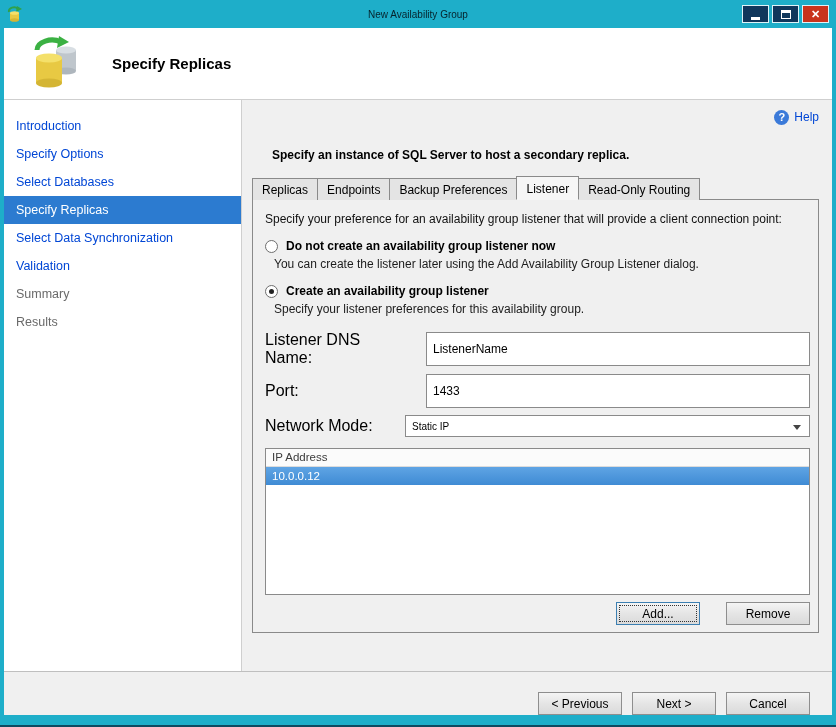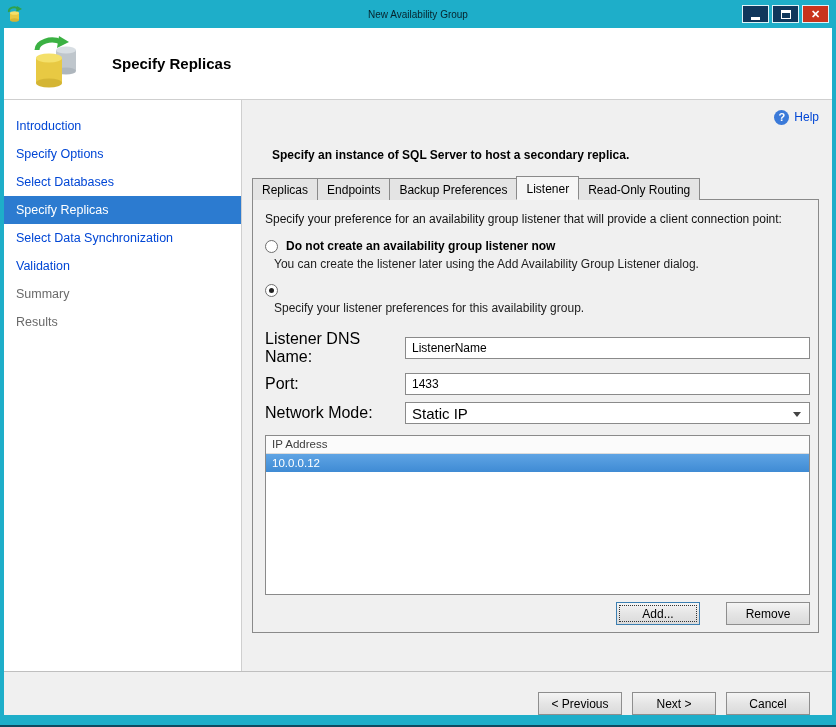--- a/index.html
+++ b/index.html
@@ -57,22 +57,22 @@
 
   .radio-row{ display:flex; align-items:center; gap:8px; margin-top:13px; cursor:pointer; }
   .radio{ width:13px; height:13px; border-radius:50%; border:1px solid #6E6E6E; background:#fff; flex:none; position:relative; }
   .radio.checked::after{ content:""; position:absolute; left:3px; top:3px; width:5px; height:5px; border-radius:50%; background:#222; }
   .radio-label{ font-size:12px; font-weight:bold; color:#000; }
   .radio-desc{ font-size:12px; color:#1c1c1c; margin:4px 0 0 9px; }
 
   .fields{ margin-top:15px; }
   .field-row{ display:flex; align-items:center; margin-bottom:7px; }
   .field-label{ width:140px; flex:none; font-size:16px; color:#000; }
-  .textbox{ flex:1; height:22px; border:1px solid #8A8A8A; background:#fff; font-family:"Liberation Sans",sans-serif; font-size:12px; padding:0 6px; color:#000; }
-  .dropdown{ flex:1; height:22px; border:1px solid #8A8A8A; background:#fff; position:relative; display:flex; align-items:center; padding:0 6px; font-size:15px; cursor:pointer; }
+  .textbox{ flex:1; height:34px; border:1px solid #8A8A8A; background:#fff; font-family:"Liberation Sans",sans-serif; font-size:12px; padding:0 6px; color:#000;margin-left:21px; }
+  .dropdown{ flex:1; height:22px; border:1px solid #8A8A8A; background:#fff; position:relative; display:flex; align-items:center; padding:0 6px; font-size:10px; cursor:pointer; }
   .dropdown-arrow{ position:absolute; right:8px; top:9px; width:0; height:0; border-left:4px solid transparent; border-right:4px solid transparent; border-top:5px solid #444; }
 
   .listbox{ margin-top:4px; height:170px; border:1px solid #8A8A8A; background:#fff; overflow:hidden; }
   .list-header{ height:18px; line-height:17px; padding-left:6px; font-size:11.5px; color:#3c3c3c; background:#FBFBFB; border-bottom:1px solid #DCDCDC; }
   .list-row{ height:18px; line-height:18px; padding-left:6px; font-size:11.5px; cursor:pointer; }
   .list-row.selected{ background:linear-gradient(#5FA4E4,#3F8BD4); color:#fff; }
 
   .panel-buttons{ margin-top:auto; display:flex; justify-content:flex-end; gap:26px; padding-top:7px; }
 
   .btn{ min-width:84px; height:23px; font-family:"Liberation Sans",sans-serif; font-size:12px; color:#000;
@@ -166,20 +166,21 @@
           <div class="panel-intro">Specify your preference for an availability group listener that will provide a client connection point:</div>
 
           <div class="radio-row">
             <span class="radio"></span>
             <span class="radio-label">Do not create an availability group listener now</span>
           </div>
           <div class="radio-desc">You can create the listener later using the Add Availability Group Listener dialog.</div>
 
           <div class="radio-row">
             <span class="radio checked"></span>
+            <span class="radio-label">Create an availability group listener</span>
           </div>
           <div class="radio-desc">Specify your listener preferences for this availability group.</div>
 
           <div class="fields">
             <div class="field-row">
               <span class="field-label">Listener DNS Name:</span>
               <input class="textbox" type="text" value="ListenerName" style="">
             </div>
             <div class="field-row">
               <span class="field-label">Port:</span>

